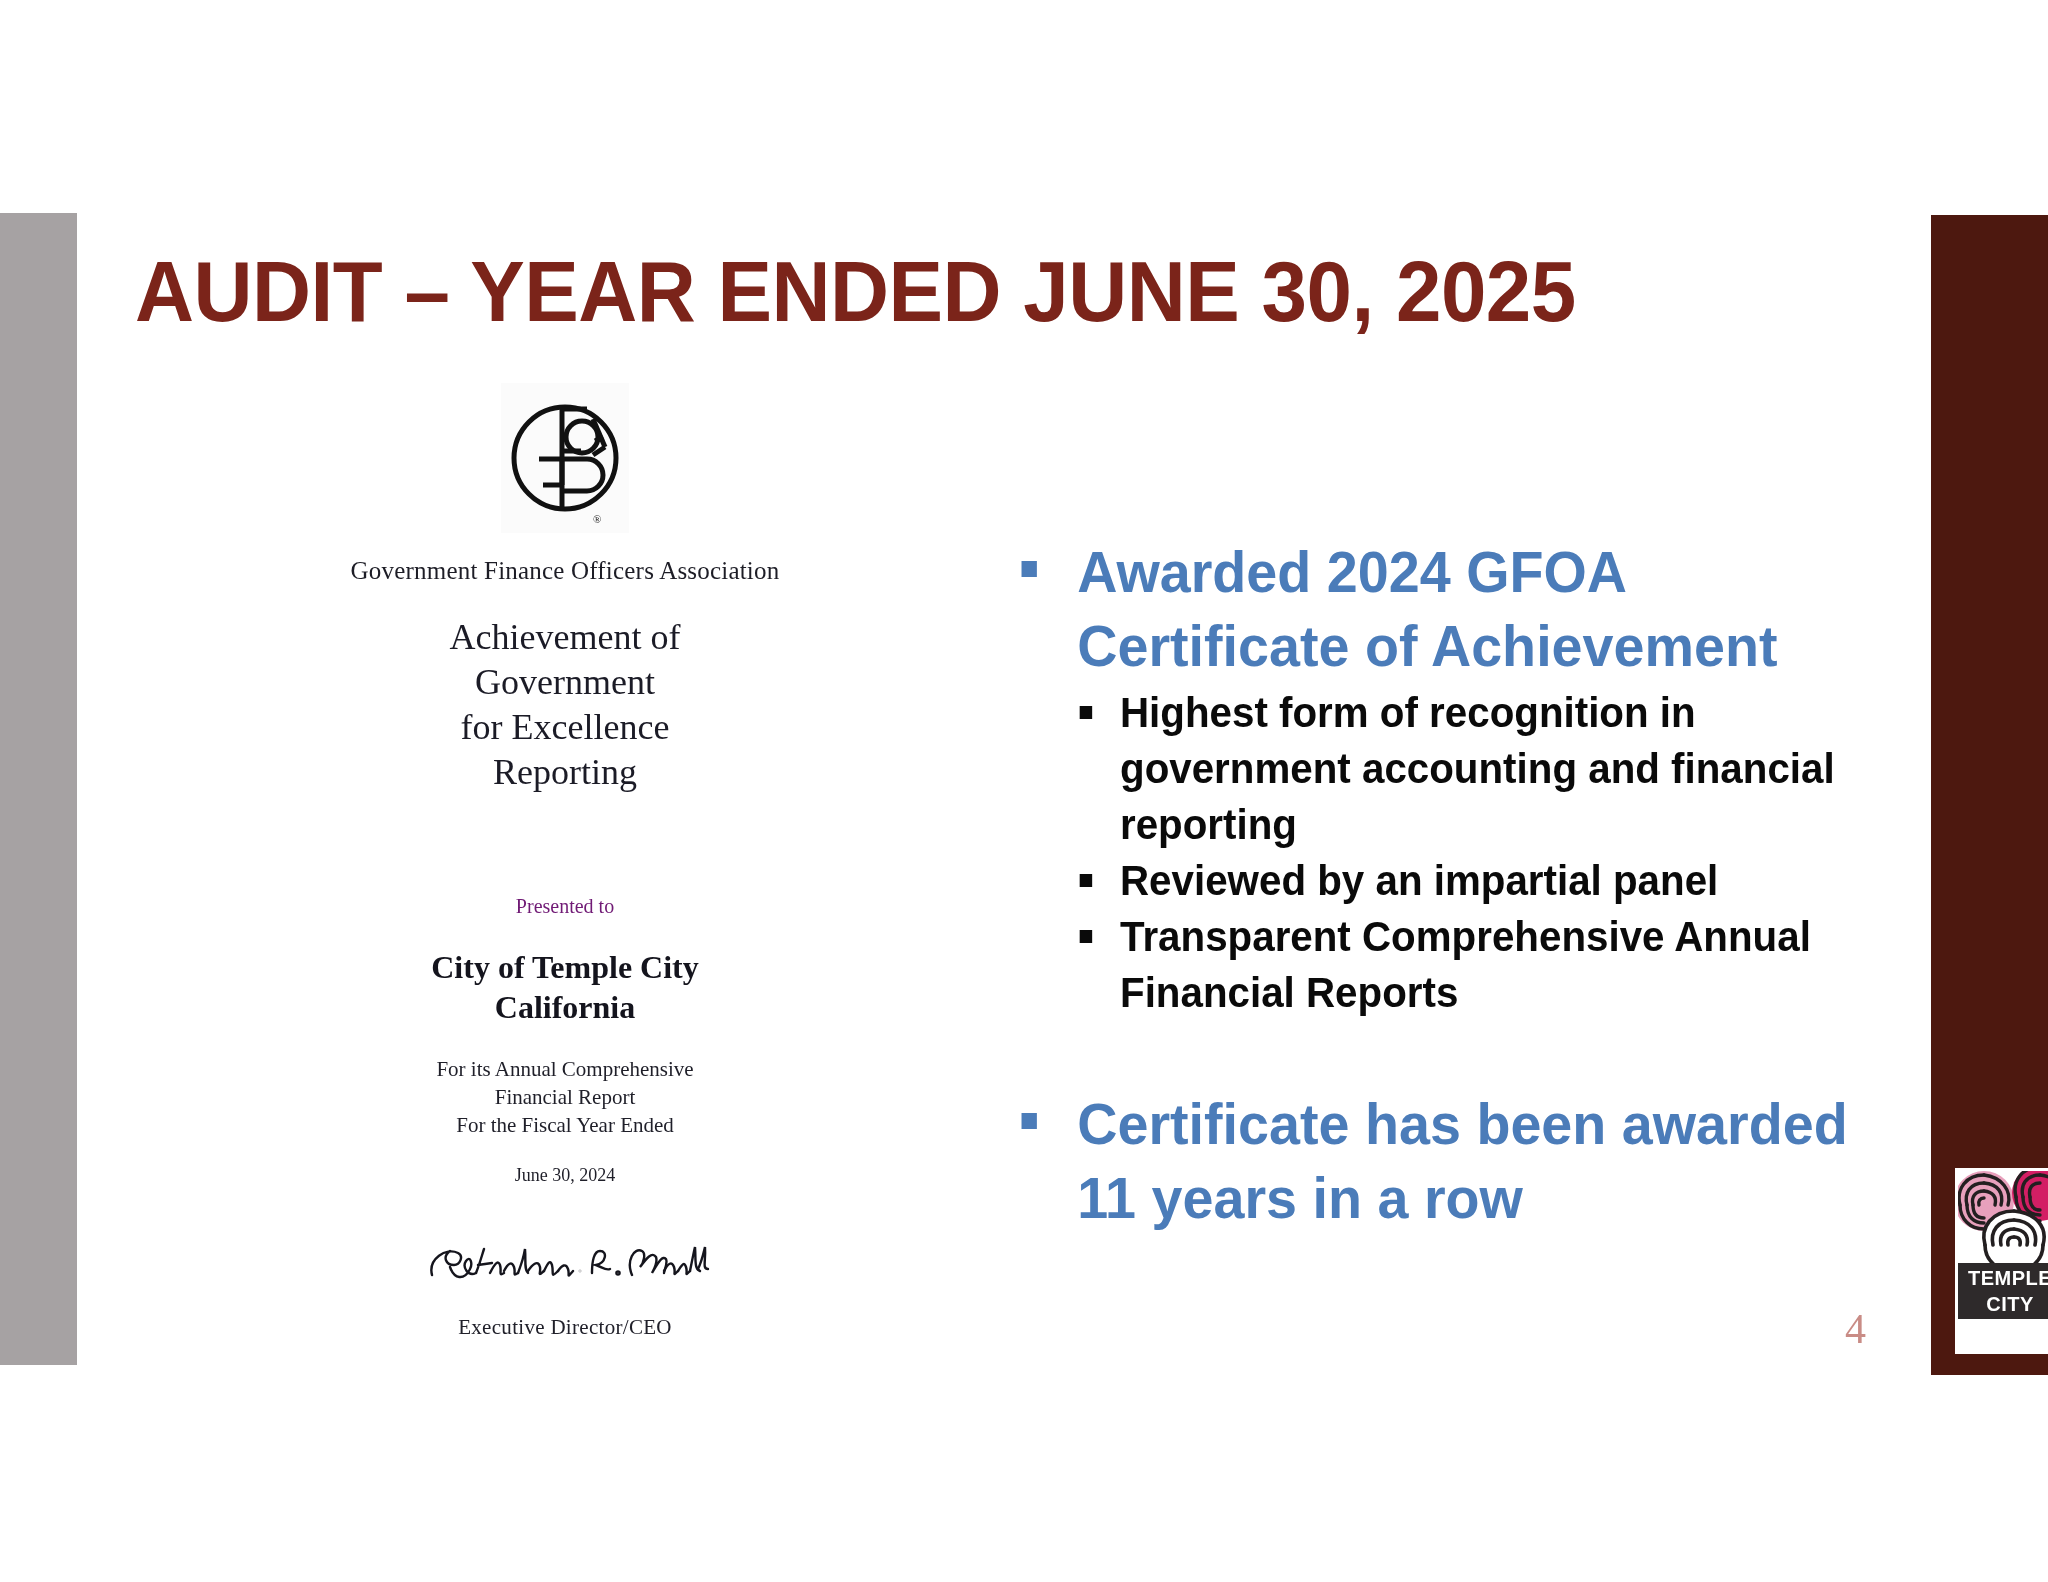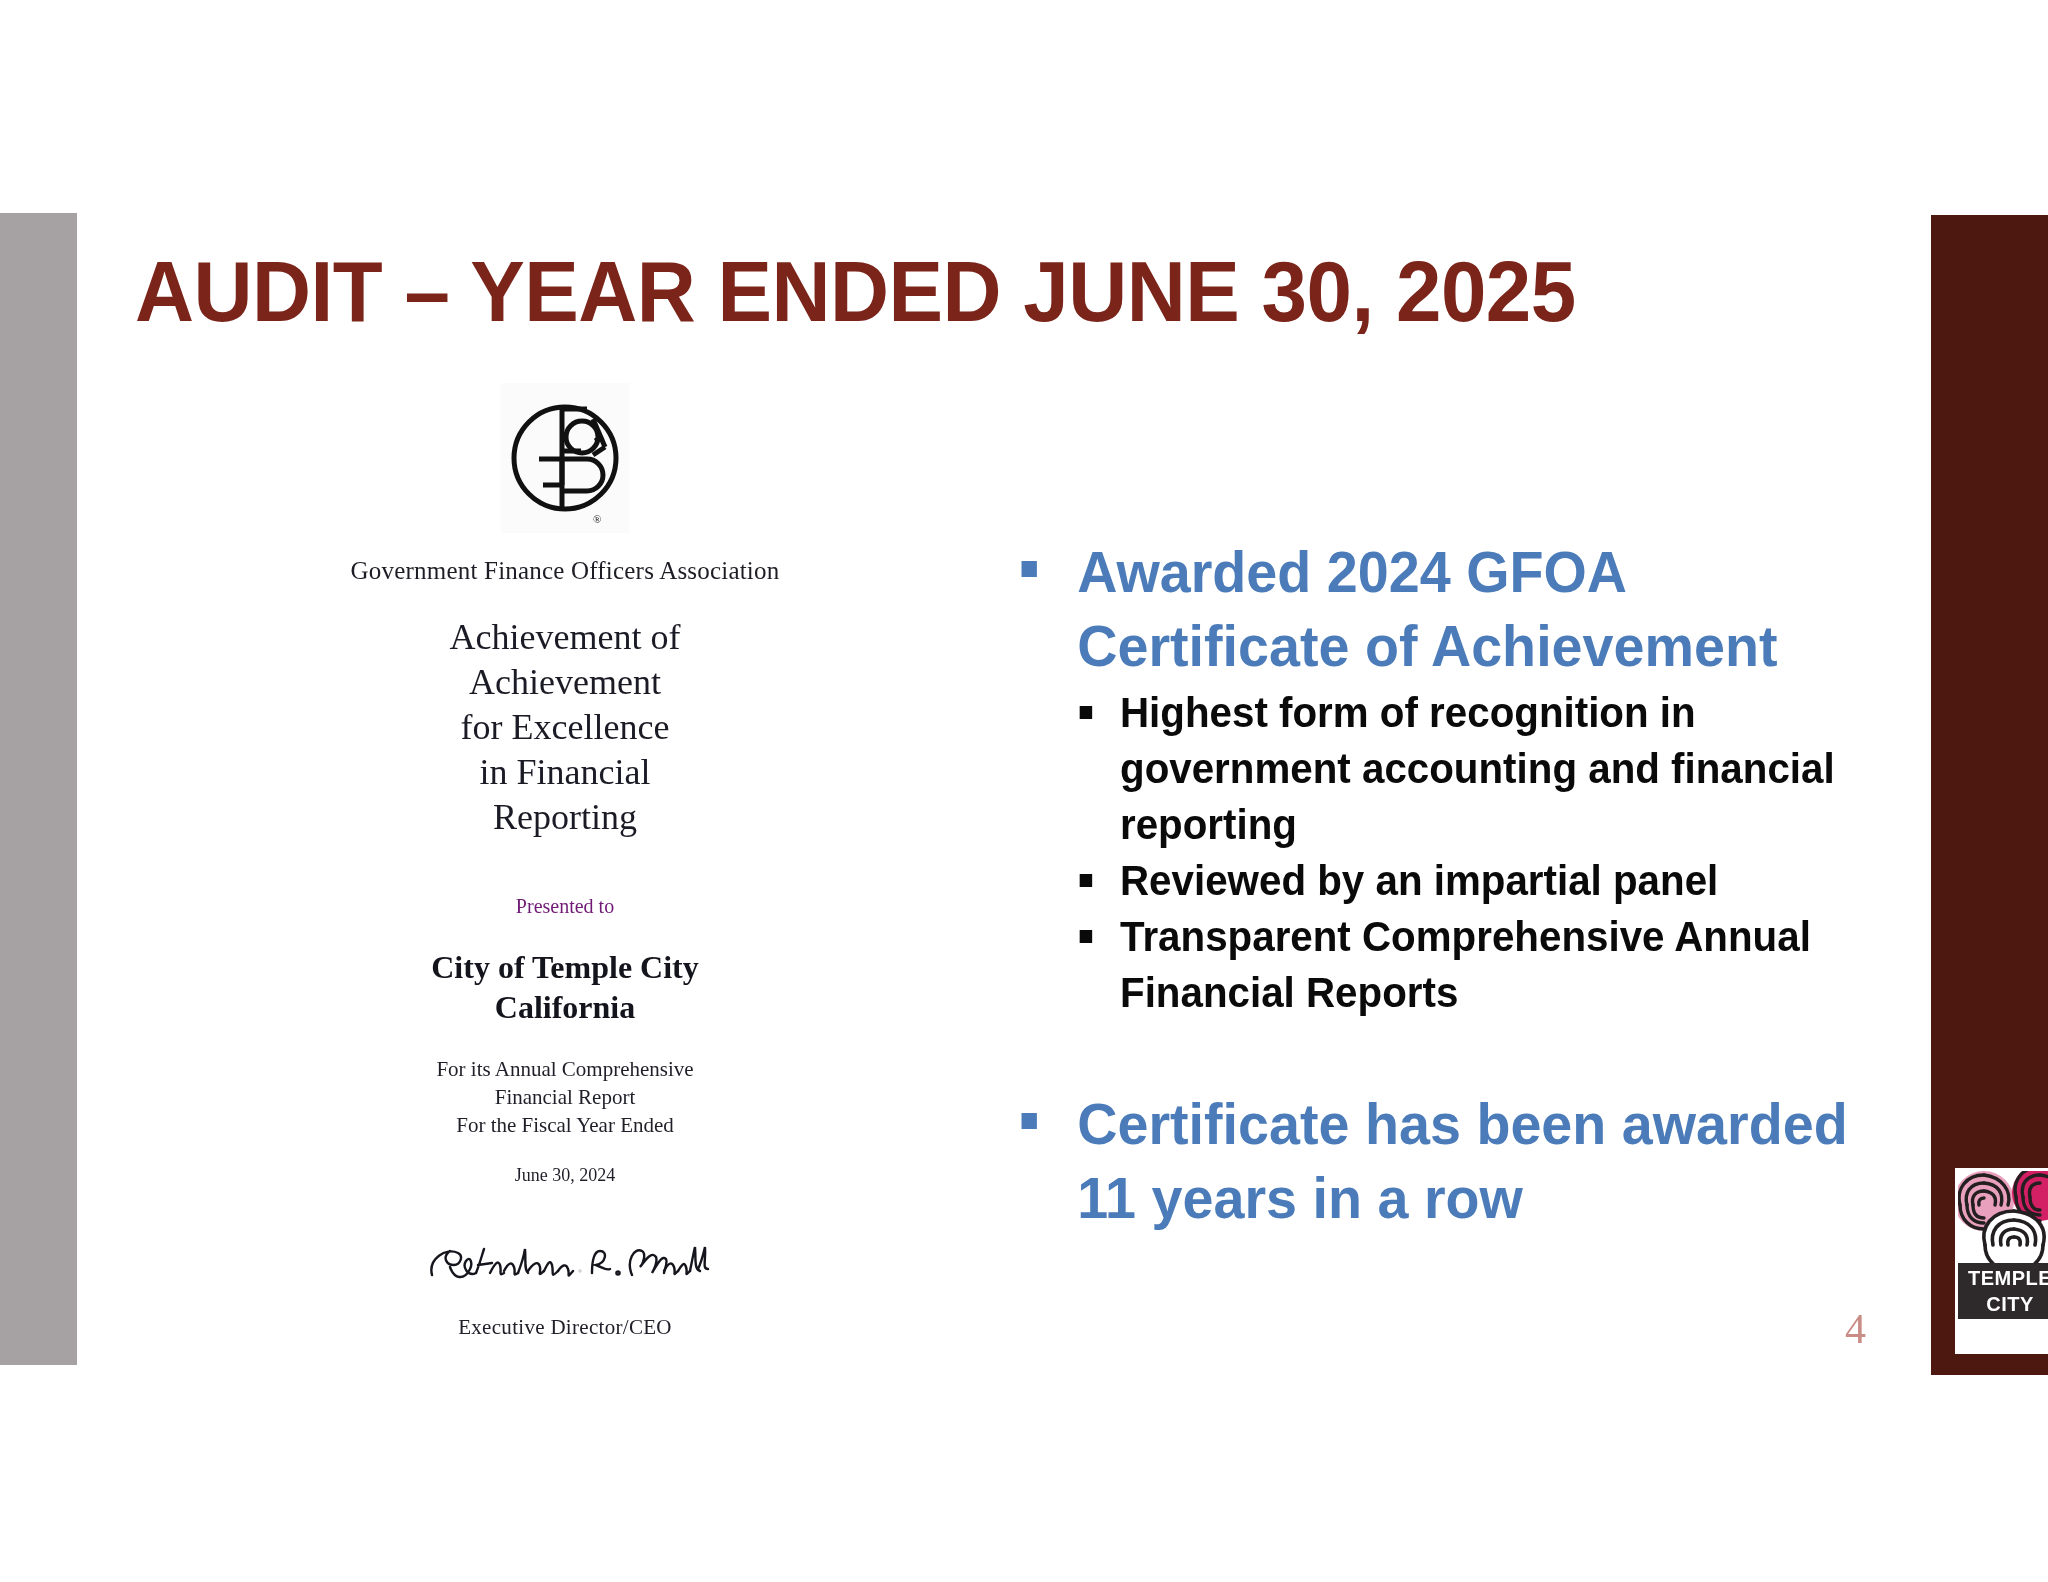--- a/index.html
+++ b/index.html
@@ -298,23 +298,22 @@
           <path d="M53 60 L78 60 A16 16 0 0 1 78 92 L53 92"></path>
         </g>
       </svg>
     </div>
     <div class="gfoa-reg">®</div>
 
     <div class="cert-assoc">Government Finance Officers Association</div>
 
     <div class="cert-heading">
       <div>Achievement of</div>
-      <div>Achievement</div>
+      <div>Government</div>
       <div>for Excellence</div>
-      <div>in Financial</div>
       <div>Reporting</div>
     </div>
 
     <div class="cert-presented">Presented to</div>
 
     <div class="cert-recipient">
       <div>City of Temple City</div>
       <div>California</div>
     </div>
 

